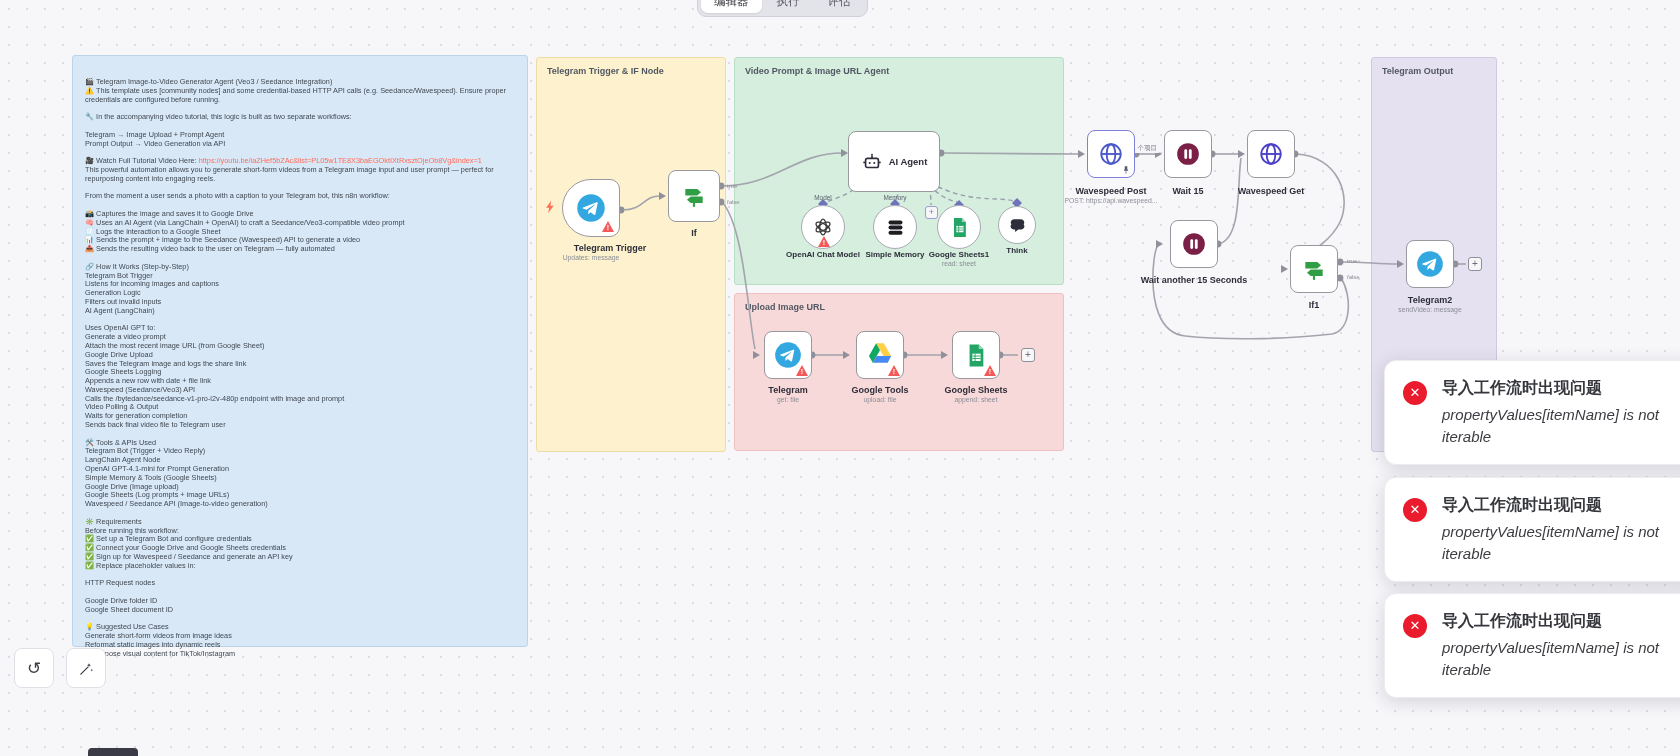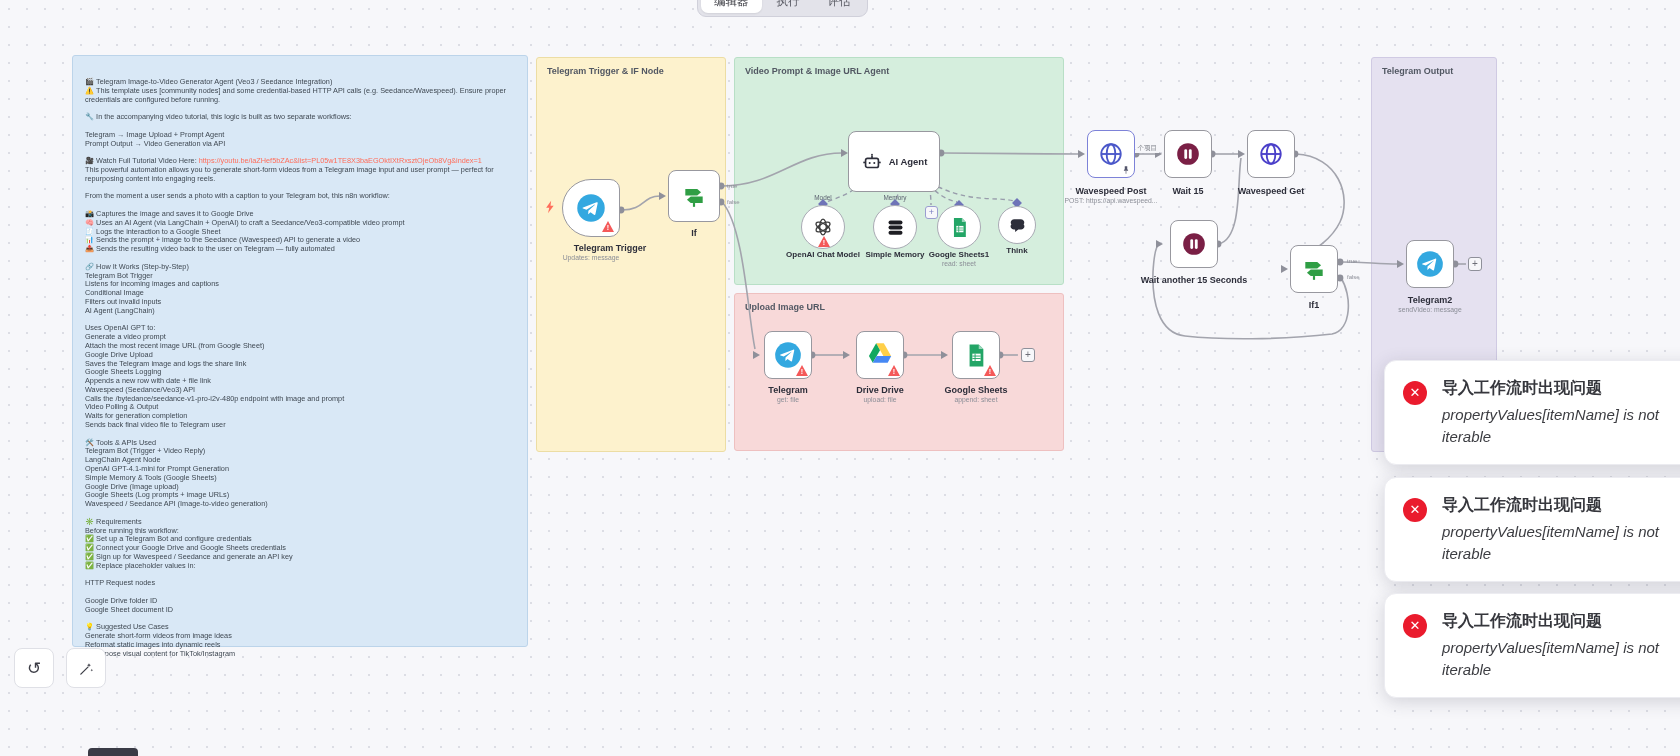--- a/index.html
+++ b/index.html
@@ -130,21 +130,21 @@
         <div class="note-line"><span>📤 Sends the resulting video back to the user on Telegram — fully automated</span><span class="note-link"></span></div>
 
         <div class="note-line"><span></span><span class="note-link"></span></div>
 
         <div class="note-line"><span>🔗 How It Works (Step-by-Step)</span><span class="note-link"></span></div>
 
         <div class="note-line"><span>Telegram Bot Trigger</span><span class="note-link"></span></div>
 
         <div class="note-line"><span>Listens for incoming images and captions</span><span class="note-link"></span></div>
 
-        <div class="note-line"><span>Conditional Image</span><span class="note-link"></span></div>
+        <div class="note-line"><span>Generation Logic</span><span class="note-link"></span></div>
 
         <div class="note-line"><span>Filters out invalid inputs</span><span class="note-link"></span></div>
 
         <div class="note-line"><span>AI Agent (LangChain)</span><span class="note-link"></span></div>
 
         <div class="note-line"><span></span><span class="note-link"></span></div>
 
         <div class="note-line"><span>Uses OpenAI GPT to:</span><span class="note-link"></span></div>
 
         <div class="note-line"><span>Generate a video prompt</span><span class="note-link"></span></div>
@@ -390,21 +390,21 @@
   <div class="node-sub" style="left:788px;top:396px;">get: file</div>
 
   <div class="node" style="left:856px;top:331px;">
     <svg width="28" height="26" viewBox="0 0 24 22">
         <path d="M8.7 1h6.6l6.2 10.8h-6.6z" fill="#ffcf48"></path>
         <path d="M8.7 1L2.5 11.8l3.3 5.9L12 7z" fill="#11a861"></path>
         <path d="M5.8 17.7h12.8l3-5.9H9.1z" fill="#4688f4"></path>
       </svg>
     <span class="warn" style="right:3px;bottom:2px;">!</span>
   </div>
-  <div class="node-label" style="left:880px;top:385px;">Drive Drive</div>
+  <div class="node-label" style="left:880px;top:385px;">Google Tools</div>
   <div class="node-sub" style="left:880px;top:396px;">upload: file</div>
 
   <div class="node" style="left:952px;top:331px;">
     <svg width="22" height="25" viewBox="0 0 24 26">
         <path d="M5 1h10l5 5v19H5z" fill="#23a566"></path>
         <path d="M15 1l5 5h-5z" fill="#9bd6bb"></path>
         <rect x="8" y="11" width="9" height="8" fill="#fff"></rect>
         <path d="M8 13.6h9M8 16.3h9M11 11v8" stroke="#23a566" stroke-width="1"></path>
       </svg>
     <span class="warn" style="right:3px;bottom:2px;">!</span>

